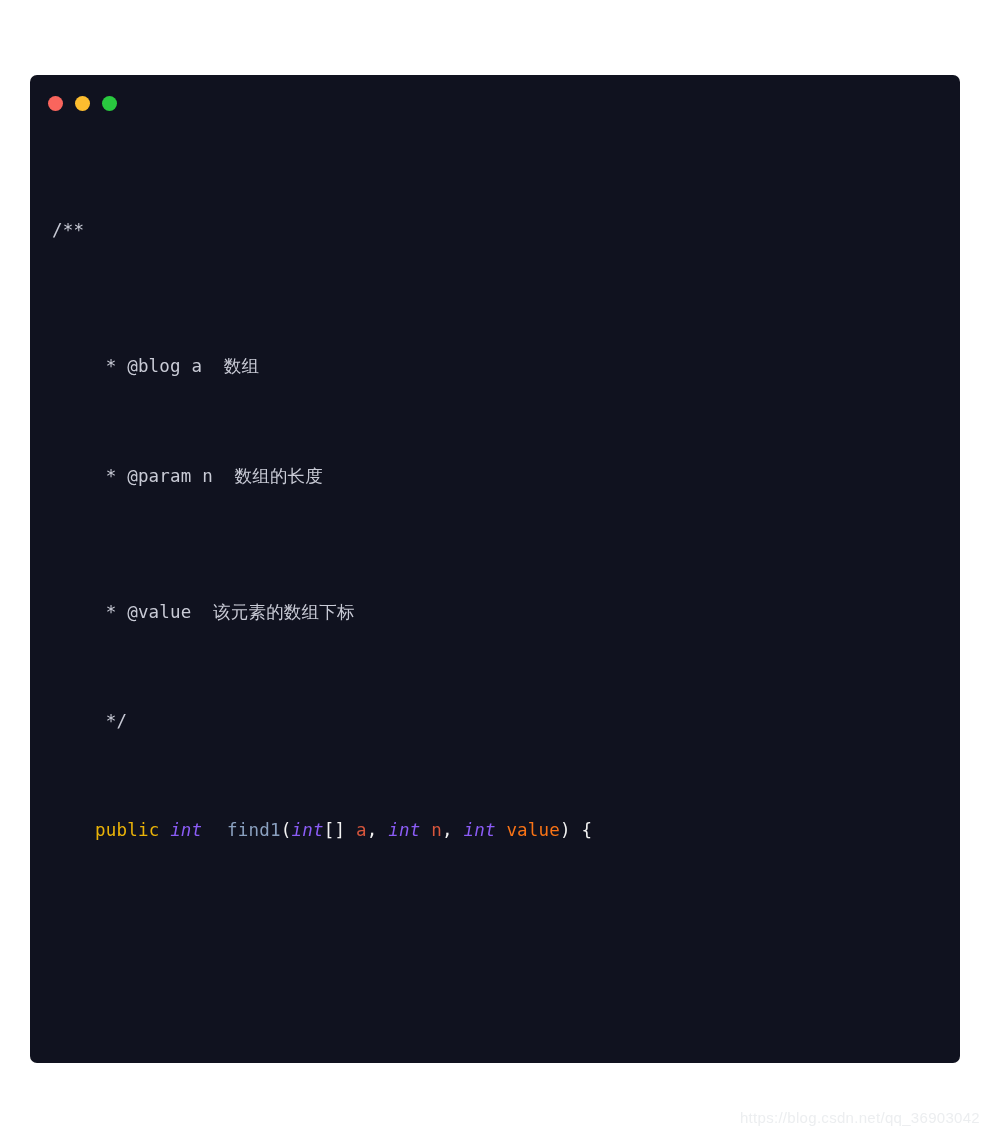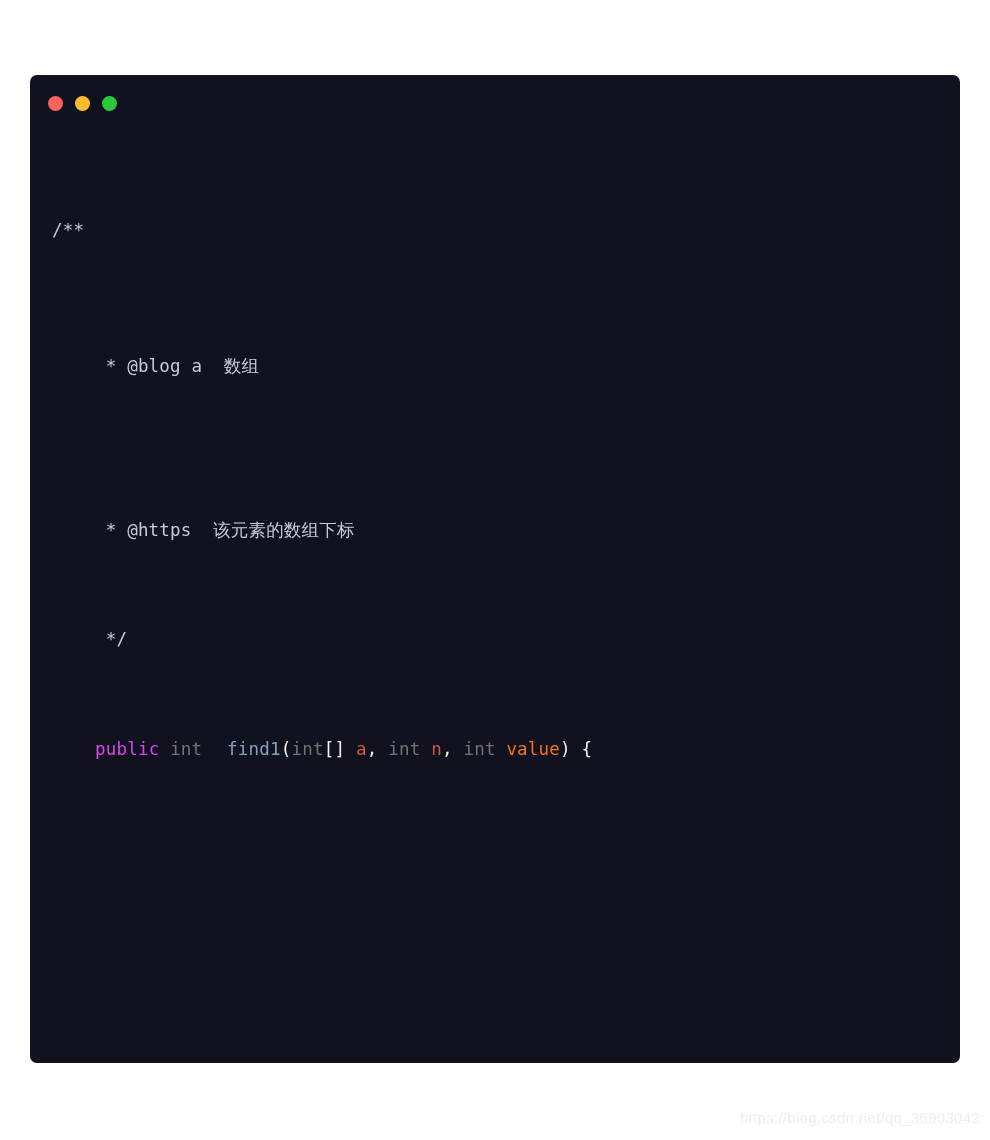--- a/index.html
+++ b/index.html
@@ -56,22 +56,22 @@
     white-space: pre;
     letter-spacing: 0.2px;
   }
   .line {
     height: 27.3px;
     padding-left: 22px;
     white-space: pre;
   }
   
   .cmt   { color: #c9cbd6; }        
-  .kw    { color: #d946ef; }        
-  .typ   { color: #737373; }        
+  .kw    { color: #eab308; }        
+  .typ   { color: #8b5cf6; font-style: italic; }        
   .fn    { color: #8aa0bf; margin-left: 14px; }        
   .var   { color: #f97316; }        
   .var2  { color: #d8563c; }        
   .pun   { color: #f2f2f2; }
 
   .watermark {
     position: absolute;
     right: 10px;
     bottom: 14px;
     font-family: "Liberation Sans", sans-serif;
@@ -93,23 +93,24 @@
       <span class="dot dot-max" style="background: rgb(41, 201, 63);"></span>
     </div>
 
     <div class="code-body">
 
       <div class="line"><span class="cmt">/**</span></div>
 
 
       <div class="line"><span class="cmt">     * @blog a  数组</span></div>
 
+      <div class="line"><span class="cmt">     * @param n  数组的长度</span></div>
 
 
-      <div class="line"><span class="cmt">     * @https  该元素的数组下标</span></div>
+      <div class="line"><span class="cmt">     * @value  该元素的数组下标</span></div>
 
       <div class="line"><span class="cmt">     */</span></div>
 
       <div class="line"><span class="pun">    </span><span class="kw">public</span><span class="pun"> </span><span class="typ">int</span><span class="pun"> </span><span class="fn">find1</span><span class="pun">(</span><span class="typ">int</span><span class="pun">[] </span><span class="var2">a</span><span class="pun">, </span><span class="typ">int</span><span class="pun"> </span><span class="var2">n</span><span class="pun">, </span><span class="typ">int</span><span class="pun"> </span><span class="var">value</span><span class="pun">) {</span></div>
 
       
 
       
 
       

